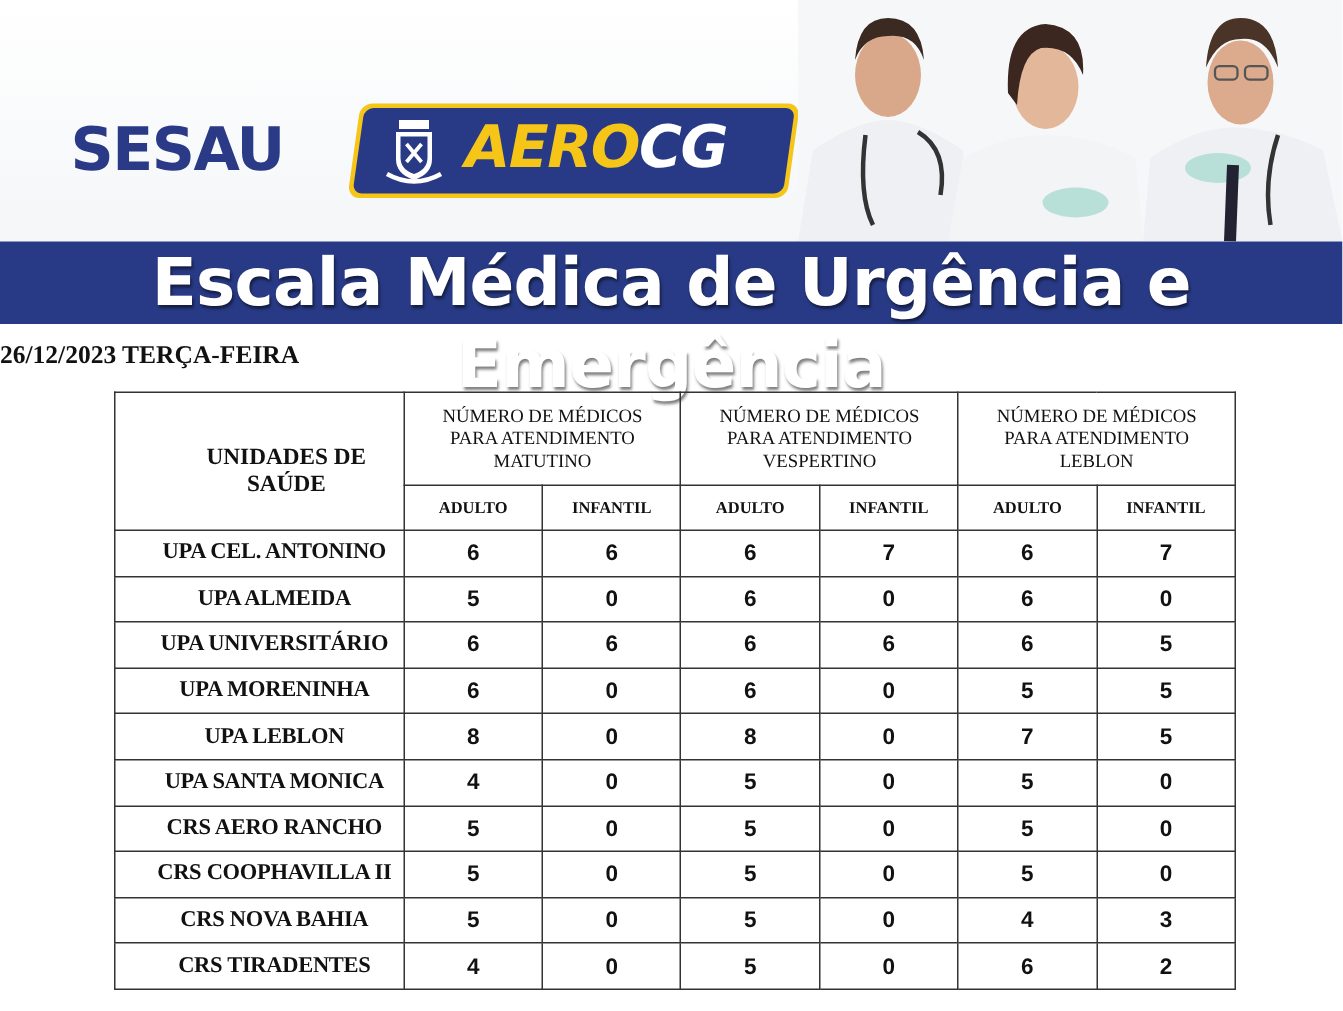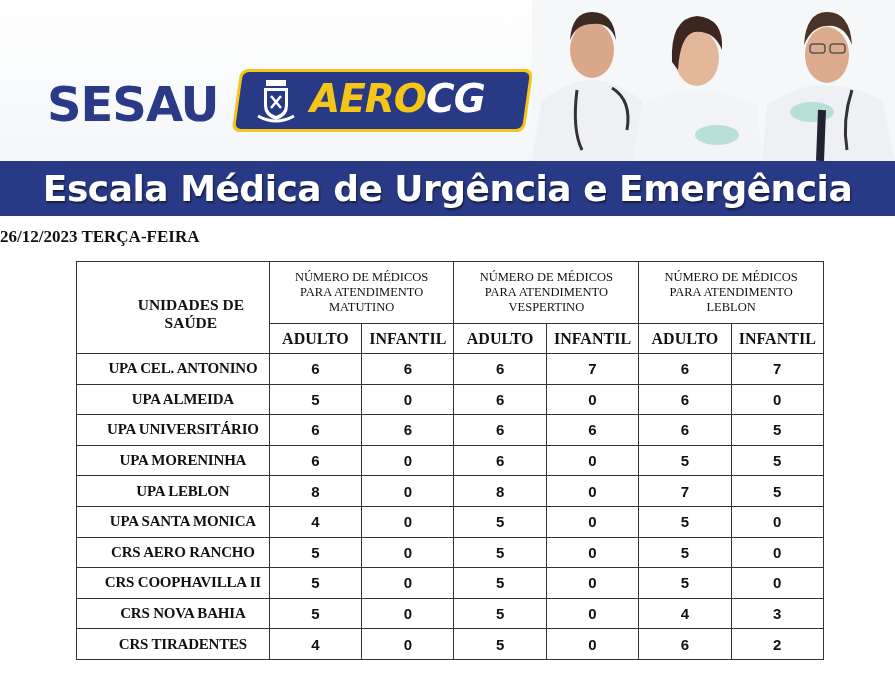--- a/index.html
+++ b/index.html
@@ -1,41 +1,41 @@
 <!DOCTYPE html>
 <html><head>
 <meta charset="utf-8">
 <style>
   * { margin:0; padding:0; box-sizing:border-box; }
   html, body { width:895px; height:674px; background:#ffffff; overflow:hidden; }
   body { position:relative; font-family:"Liberation Serif", serif; }
 
   .header-area { position:absolute; left:0; top:0; width:895px; height:161px; background:linear-gradient(#ffffff, #f4f6f8); }
 
-  .sesau-logo { position:absolute; left:47px; top:80px; font-family:"DejaVu Sans", sans-serif; font-weight:bold; font-size:48px; letter-spacing:-1px; color:#2a3a86; line-height:1; }
+  .sesau-logo { position:absolute; left:47px; top:80px; font-family:"DejaVu Sans", sans-serif; font-weight:bold; font-size:40px; letter-spacing:-1px; color:#2a3a86; line-height:1; }
 
   .pref-badge { position:absolute; left:236px; top:69px; width:293px; height:63px; background:#f5c518; transform:skewX(-8deg); border-radius:8px; }
   .pref-inner { position:absolute; left:3px; top:3px; right:3px; bottom:3px; background:#283a85; border-radius:6px; }
   .pref-text { position:absolute; left:310px; top:79px; font-family:"DejaVu Sans", sans-serif; font-style:italic; font-weight:bold; font-size:39px; letter-spacing:-1px; line-height:1; }
   .pref-yellow { color:#f5c518; }
   .pref-white { color:#ffffff; }
   .crest { position:absolute; left:256px; top:78px; width:40px; height:46px; }
 
   .doctors { position:absolute; left:532px; top:0; width:363px; height:161px; }
 
   .banner { position:absolute; left:0; top:161px; width:895px; height:55px; background:#283a85; }
-  .banner-title { position:absolute; left:0; top:161px; width:895px; height:55px; text-align:center; font-family:"DejaVu Sans", sans-serif; font-size:36px; font-weight:bold; color:#ffffff; line-height:55px; letter-spacing:-0.5px; text-shadow:1px 2px 2px rgba(0,0,0,0.5); }
+  .banner-title { position:absolute; left:0; top:161px; width:895px; height:55px; text-align:center; font-family:"DejaVu Sans", sans-serif; font-size:44px; font-weight:bold; color:#ffffff; line-height:55px; letter-spacing:-0.5px; text-shadow:1px 2px 2px rgba(0,0,0,0.5); }
 
   .date-line { position:absolute; left:0; top:227px; width:895px; font-weight:bold; font-size:17px; color:#111; }
 
   table.schedule { position:absolute; left:76px; top:261px; border-collapse:collapse; width:748px; }
   table.schedule td, table.schedule th { border:1.3px solid #333; text-align:center; color:#111; }
   th.unit-head { width:192px; font-size:15.5px; font-weight:bold; padding-top:12px;padding-left:36px; }
   th.period-head { font-size:12.5px; font-weight:normal; line-height:15px; height:62px; padding:0 20px; }
-  th.sub-head { font-size:16px; font-weight:bold; height:30px; }
+  th.sub-head { font-size:11px; font-weight:bold; height:30px; }
   td.unit-name { font-size:15px; font-weight:bold; height:30.6px; white-space:nowrap; letter-spacing:-0.2px;padding-left:20px; }
   td.val { font-family:"Liberation Sans", sans-serif; font-weight:bold; font-size:15px; width:92px; }
 </style>
 </head>
 <body>
 
 <div class="header-area"></div>
 
 <div class="sesau-logo">SESAU</div>
 

